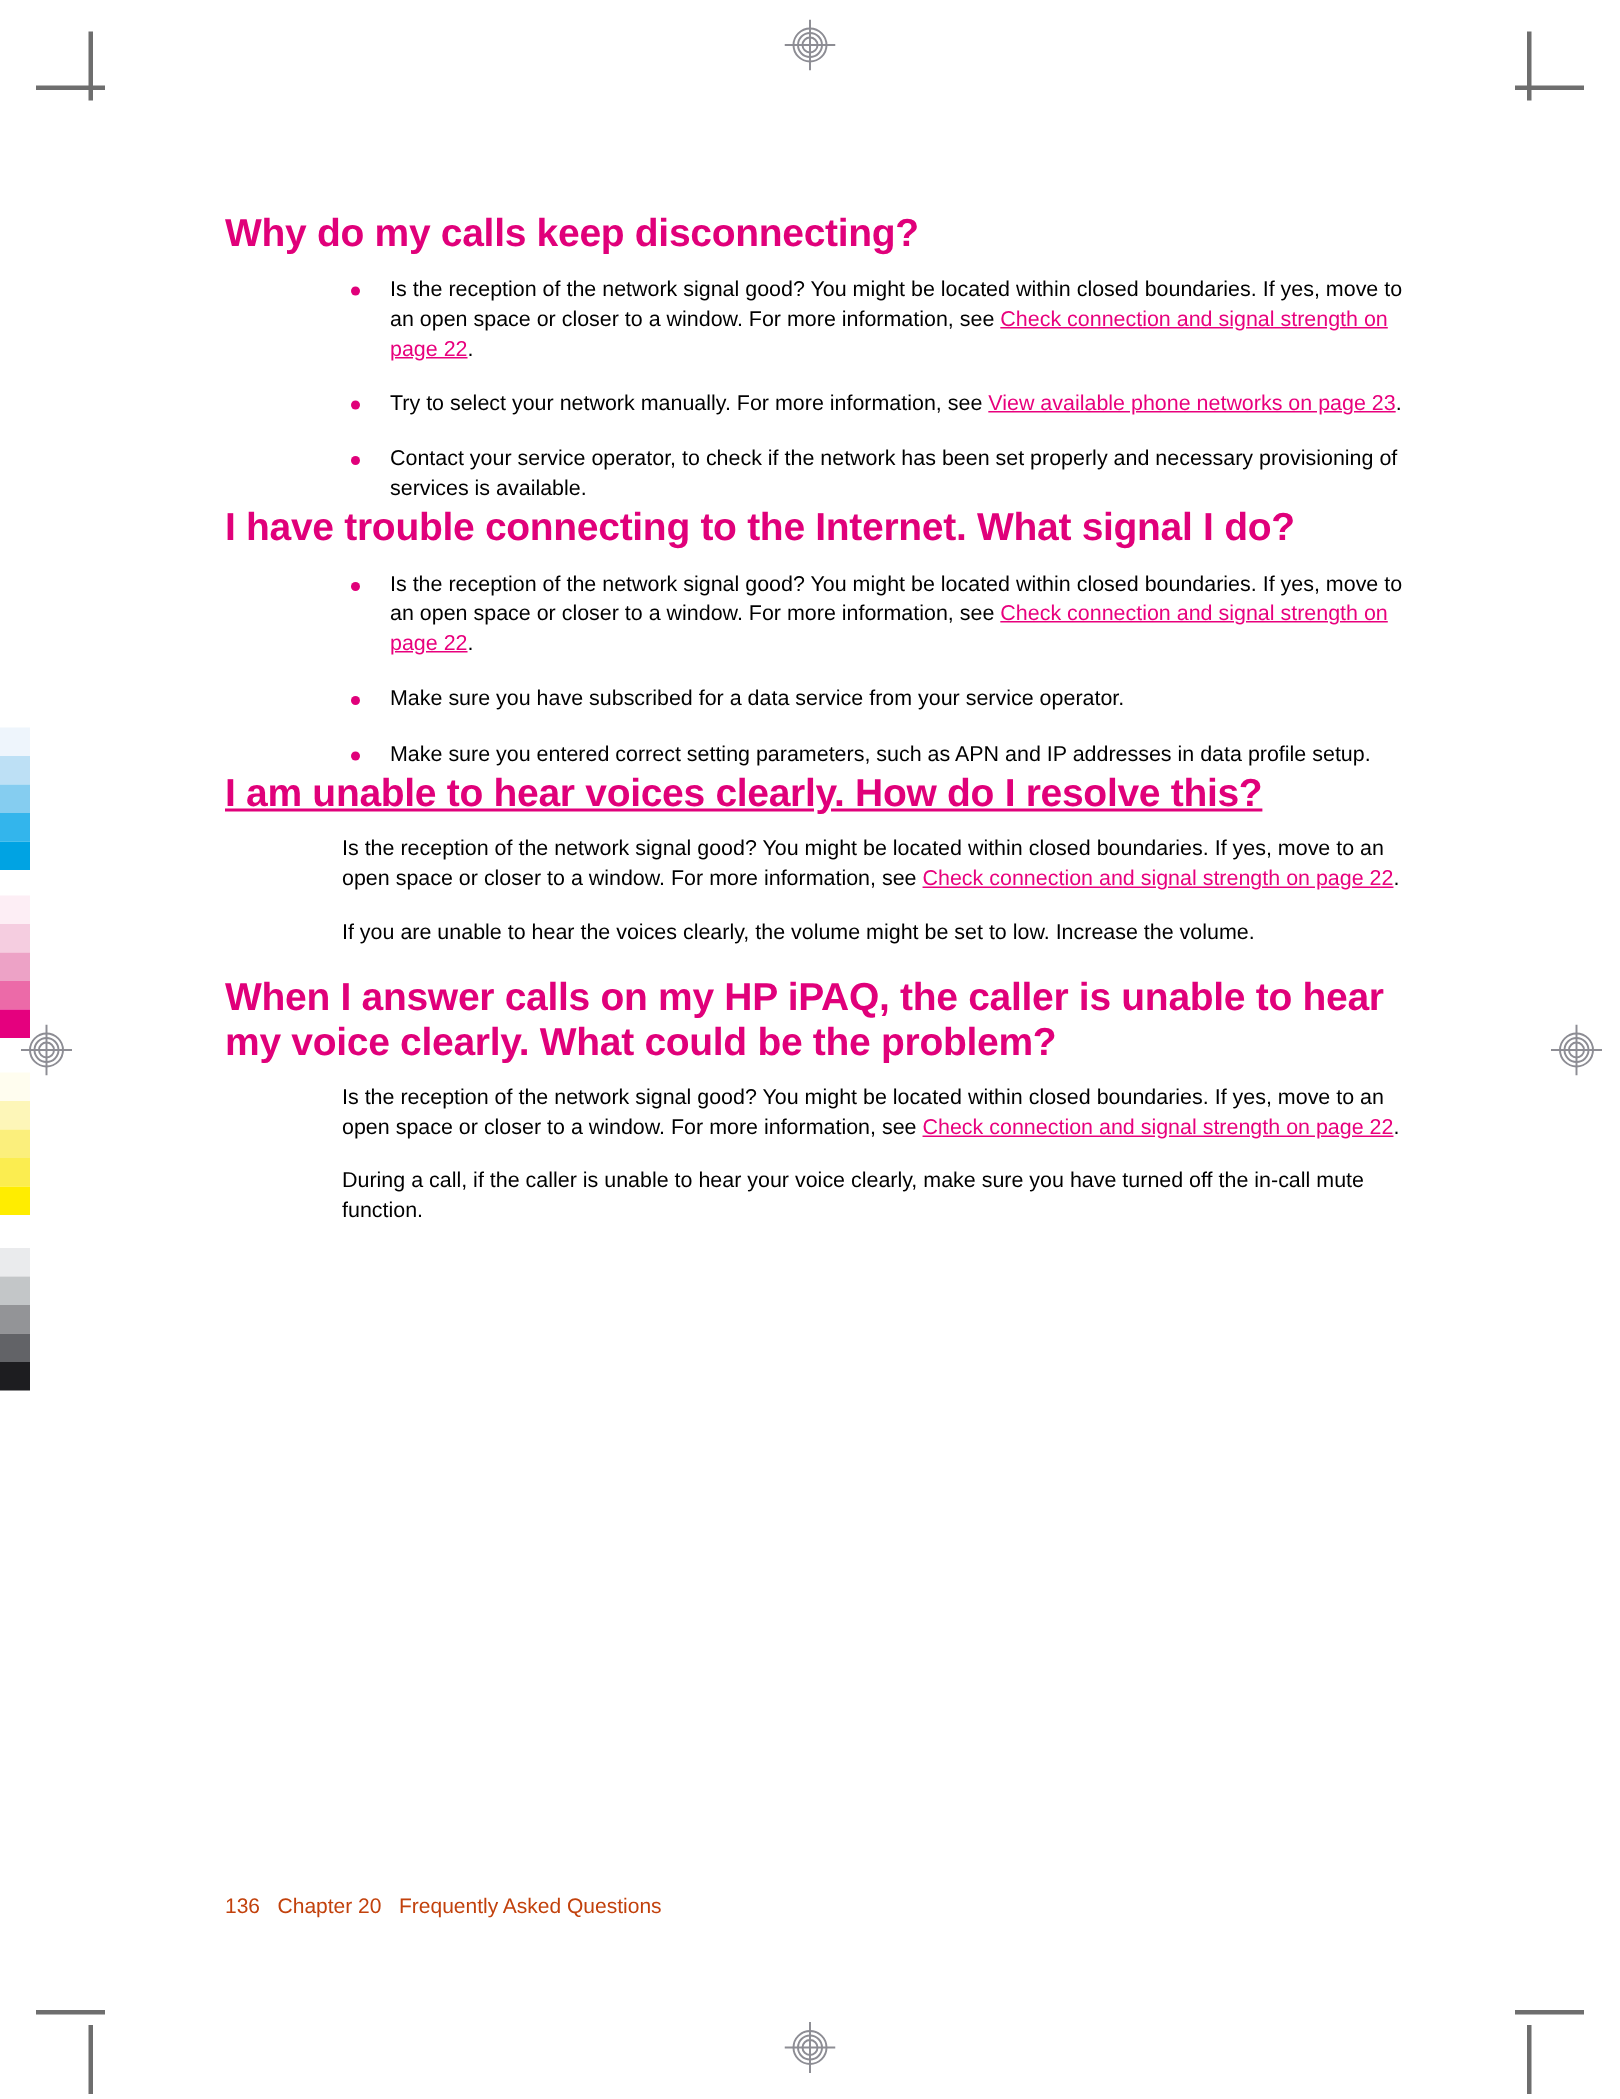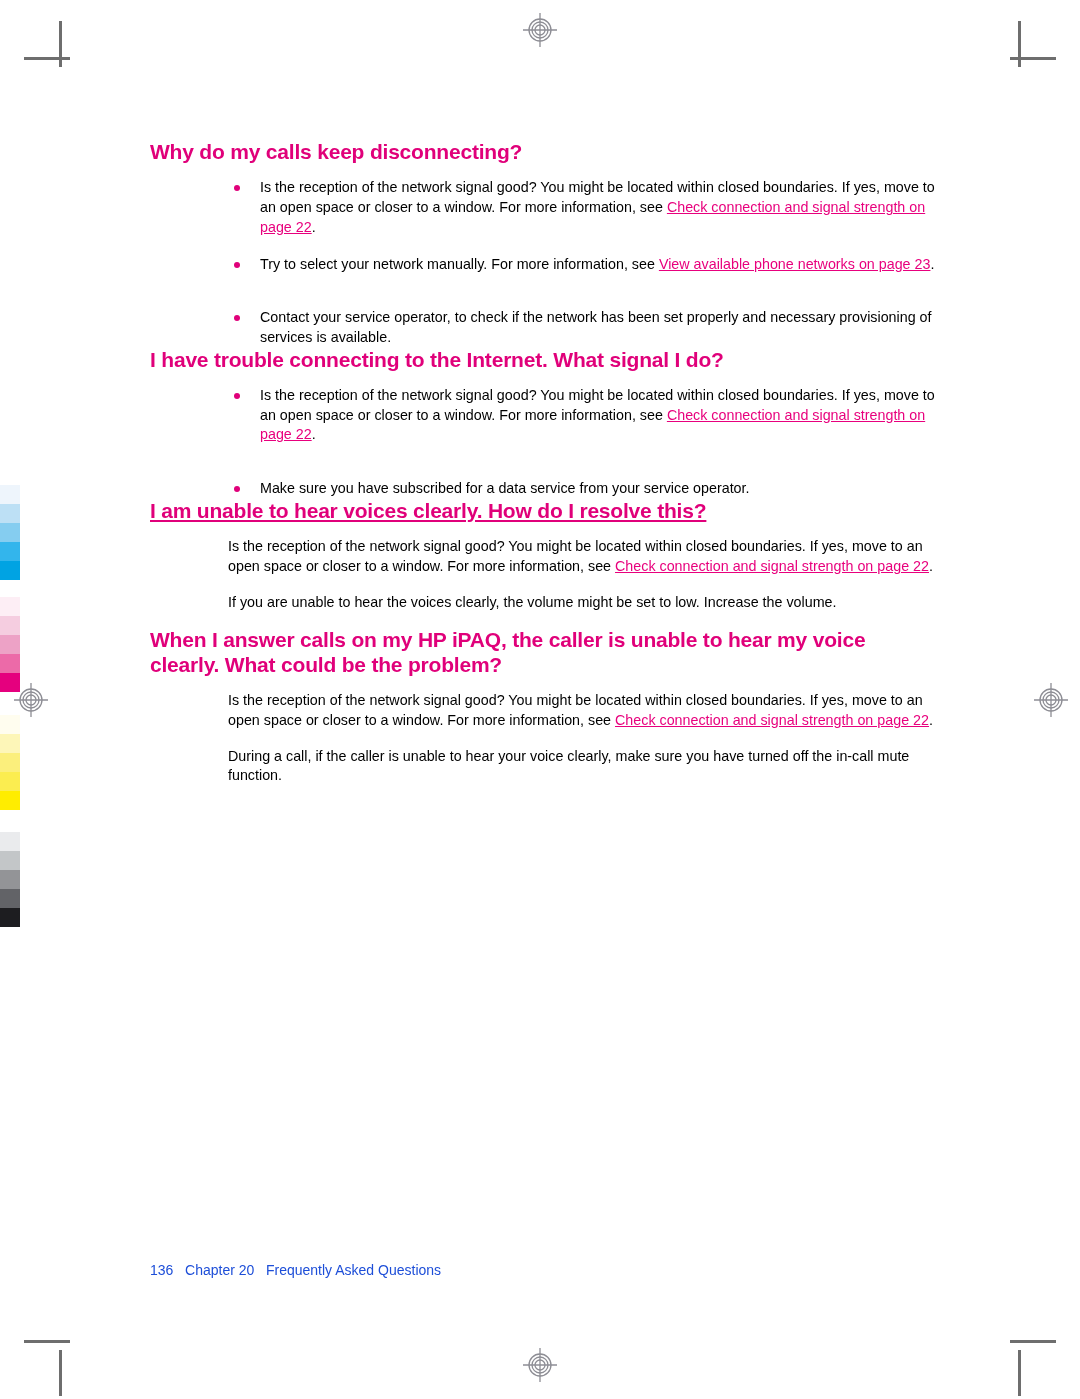--- a/index.html
+++ b/index.html
@@ -41,21 +41,21 @@
   
   .page-body {
     position: absolute;
     left: 150px;
     top: 140px;
     width: 790px;
   }
 
   h2.faq-heading {
     color: #e0007a;
-    font-size: 21px;
+    font-size: 26px;
     font-weight: bold;
     line-height: 1.16;
     margin: 0 0 14px 0;
     letter-spacing: -0.2px;
   }
   .sec-gap-1 { margin-top: 0; }
   .sec-gap-2 { margin-top: 36px; }
   .sec-gap-3 { margin-top: 40px; text-decoration: underline; }
   .sec-gap-4 { margin-top: 50px; }
 
@@ -76,42 +76,42 @@
     padding: 0;
   }
   ul.bullets li {
     position: relative;
     padding-left: 32px;
     margin-bottom: 17px;
     color: #000000;
     font-size: 14.3px;
     line-height: 1.38;
   }
-  ul.bullets li:last-child { margin-bottom: 0; margin-top: 34px; }
+  ul.bullets li:last-child { margin-bottom: 0; }
   ul.bullets li .dot {
     position: absolute;
     left: 6px;
     top: 7px;
     width: 6px;
     height: 6px;
     border-radius: 50%;
     background: #e0007a;
   }
 
   a.xref {
     color: #e8007d;
     text-decoration: underline;
   }
 
   .footer {
     position: absolute;
     left: 150px;
     top: 1262px;
     font-size: 14px;
-    color: #1d4ed8;
+    color: #c2410c;
     white-space: pre;
   }
 </style>
 </head>
 <body>
 
 <div class="crop-mark crop-h" style="left:24px; top:57px;"></div>
 <div class="crop-mark crop-v" style="left:59px; top:21px;"></div>
 
 <div class="crop-mark crop-h" style="left:1010px; top:57px;"></div>
@@ -231,20 +231,24 @@
 
       <ul class="bullets">
         <li>
           <span class="dot"></span>
           <span>Is the reception of the network signal good? You might be located within closed boundaries. If yes, move to an open space or closer to a window. For more information, see </span><a class="xref" href="#">Check connection and signal strength on page 22</a><span>.</span>
         </li>
         <li>
           <span class="dot"></span>
           <span>Make sure you have subscribed for a data service from your service operator.</span>
         </li>
+        <li>
+          <span class="dot"></span>
+          <span>Make sure you entered correct setting parameters, such as APN and IP addresses in data profile setup.</span>
+        </li>
       </ul>
     </div>
   </section>
 
   <section>
     <h2 class="faq-heading sec-gap-3">I am unable to hear voices clearly. How do I resolve this?</h2>
 
     <div class="indent">
       <p class="para">
         <span>Is the reception of the network signal good? You might be located within closed boundaries. If yes, move to an open space or closer to a window. For more information, see </span><a class="xref" href="#">Check connection and signal strength on page 22</a><span>.</span>

